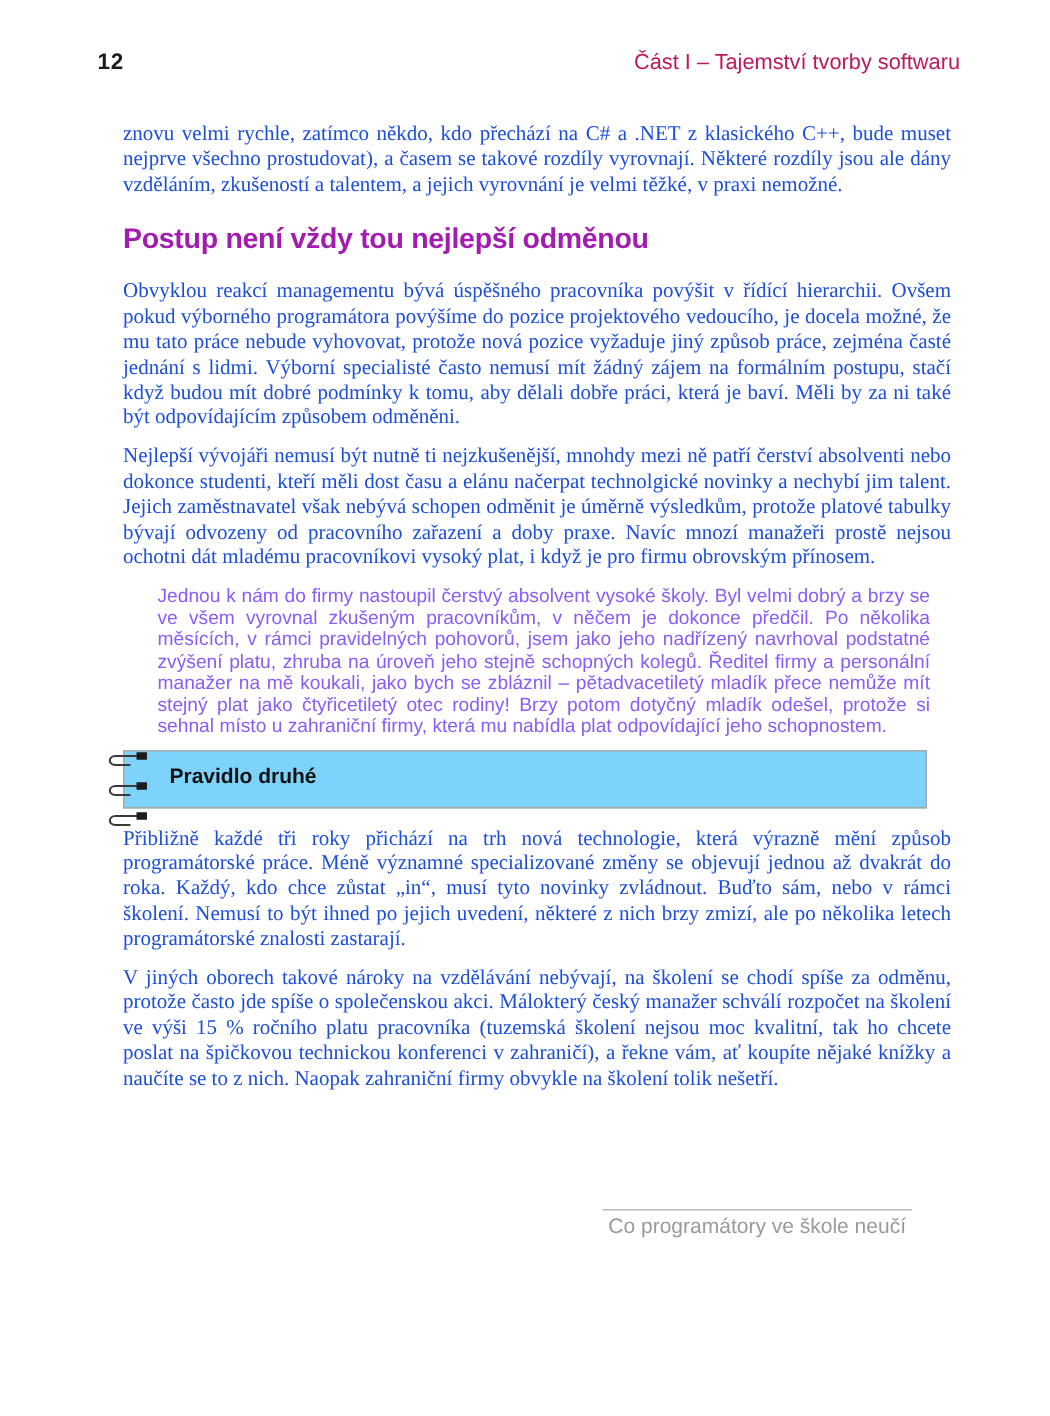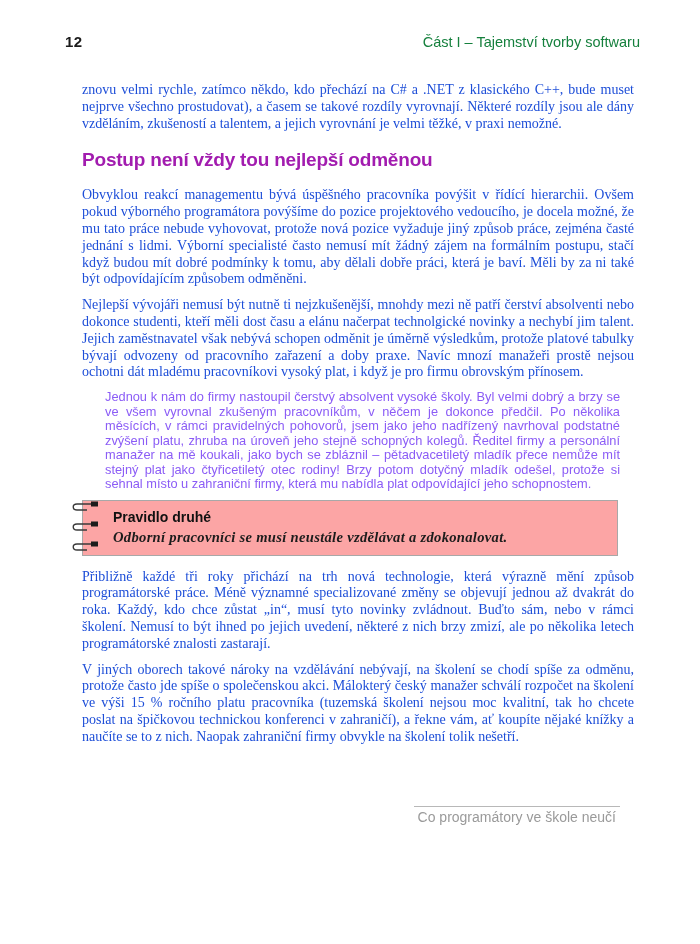--- a/index.html
+++ b/index.html
@@ -11,21 +11,21 @@
     overflow:hidden;
     font-family:"Liberation Serif", serif;
   }
   
   .running-header {
     position:absolute; top:33px; left:65px; right:60px;
     display:flex; justify-content:space-between; align-items:baseline;
     font-family:"Liberation Sans", sans-serif;
   }
   .page-number { font-size:15px; font-weight:bold; color:#1c1c1c; letter-spacing:0.5px; }
-  .running-title { font-size:14.5px; color:#15803d; }
+  .running-title { font-size:14.5px; color:#be185d; }
 
   
   .body-col {
     position:absolute; top:82px; left:82px; width:552px;
   }
   p.body-para {
     margin:0 0 9px 0;
     font-size:14px; line-height:16.8px;
     text-align:justify;
     color:#1d4ed8;
@@ -44,41 +44,41 @@
     font-size:12.8px; line-height:14.5px;
     text-align:justify;
     color:#8b5cf6;
   }
   
   .rule-box {
     position:relative;
     margin:4px 16px 13px 0;
     border:1px solid #a8a8a8;
     padding:8px 12px 9px 30px;
-    background:#fca5a5;
+    background:#7dd3fc;
   }
   .rule-box-title {
     font-family:"Liberation Sans", sans-serif;
     font-size:14px; font-weight:bold; color:#111111;
     margin:0 0 4px 0;
   }
   .rule-box-rule {
     font-family:"Liberation Serif", serif;
     font-size:14.6px; font-weight:bold; font-style:italic;
     color:#1c1c1c;
     margin:0;
     letter-spacing:0.3px;
   }
   .spiral-icon {
     position:absolute; left:-15px; top:-3px;
     width:32px; height:62px;
   }
   
   .page-footer {
-    position:absolute; bottom:17px; right:80px;
+    position:absolute; bottom:17px; right:92px;
     font-family:"Liberation Sans", sans-serif;
     font-size:14px; color:#9a9a9a;
     border-top:1px solid #b8b8b8;
     padding:2px 4px 0 4px;
     text-align:right;
   }
 </style>
 </head>
 <body>
 
@@ -110,21 +110,20 @@
             <path d="M27 46 H9 C4 46 4 52 9 52 H19"></path>
           </g>
           <g fill="#1c1c1c">
             <rect x="23" y="3.5" width="7" height="5"></rect>
             <rect x="23" y="23.5" width="7" height="5"></rect>
             <rect x="23" y="43.5" width="7" height="5"></rect>
           </g>
         </svg>
       </span>
       <p class="rule-box-title">Pravidlo druhé</p>
-      <p class="rule-box-rule">Odborní pracovníci se musí neustále vzdělávat a zdokonalovat.</p>
     </div>
 
     <p class="body-para">Přibližně každé tři roky přichází na trh nová technologie, která výrazně mění způsob programátorské práce. Méně významné specializované změny se objevují jednou až dvakrát do roka. Každý, kdo chce zůstat „in“, musí tyto novinky zvládnout. Buďto sám, nebo v rámci školení. Nemusí to být ihned po jejich uvedení, některé z nich brzy zmizí, ale po několika letech programátorské znalosti zastarají.</p>
 
     <p class="body-para">V jiných oborech takové nároky na vzdělávání nebývají, na školení se chodí spíše za odměnu, protože často jde spíše o společenskou akci. Málokterý český manažer schválí rozpočet na školení ve výši 15 % ročního platu pracovníka (tuzemská školení nejsou moc kvalitní, tak ho chcete poslat na špičkovou technickou konferenci v zahraničí), a řekne vám, ať koupíte nějaké knížky a naučíte se to z nich. Naopak zahraniční firmy obvykle na školení tolik nešetří.</p>
 
   </div>
 
   <div class="page-footer">Co programátory ve škole neučí</div>
 

